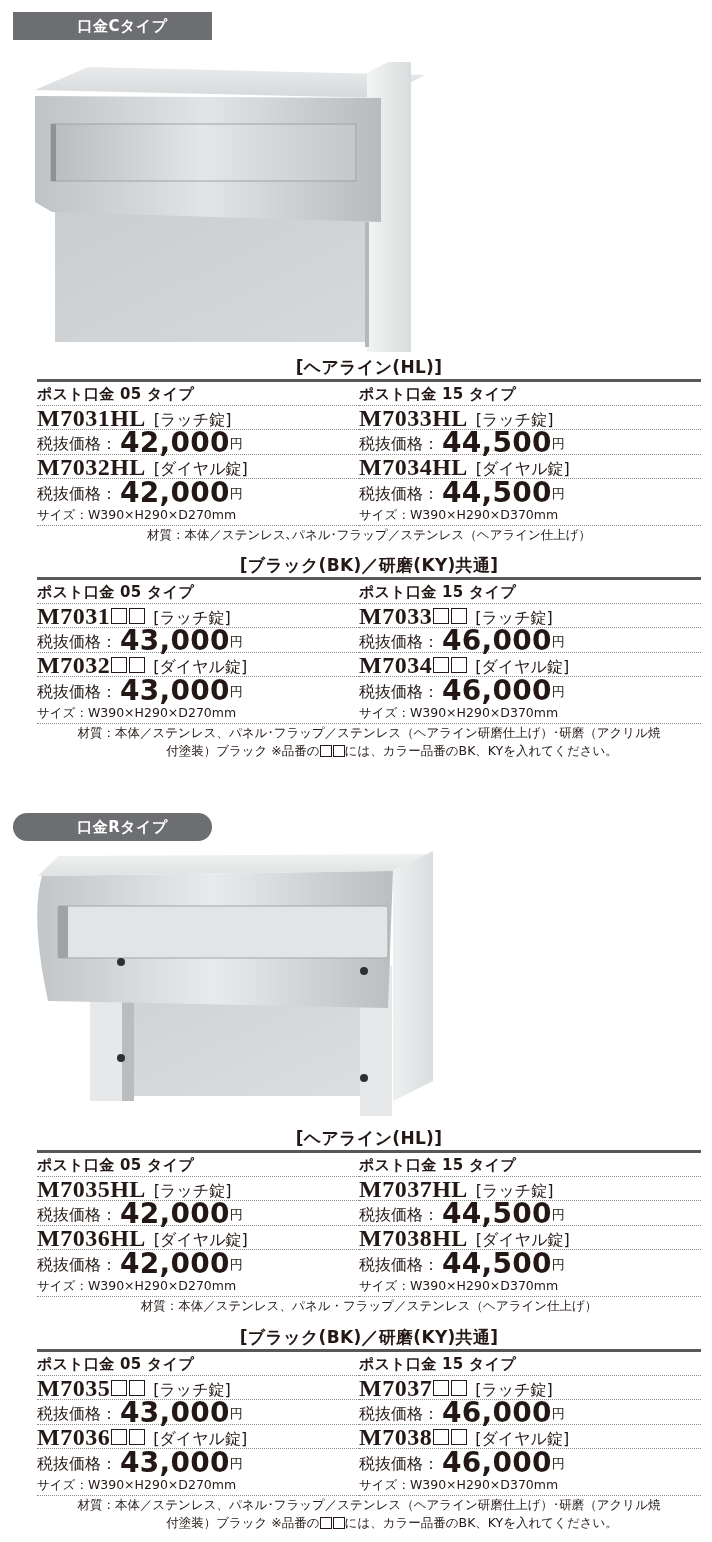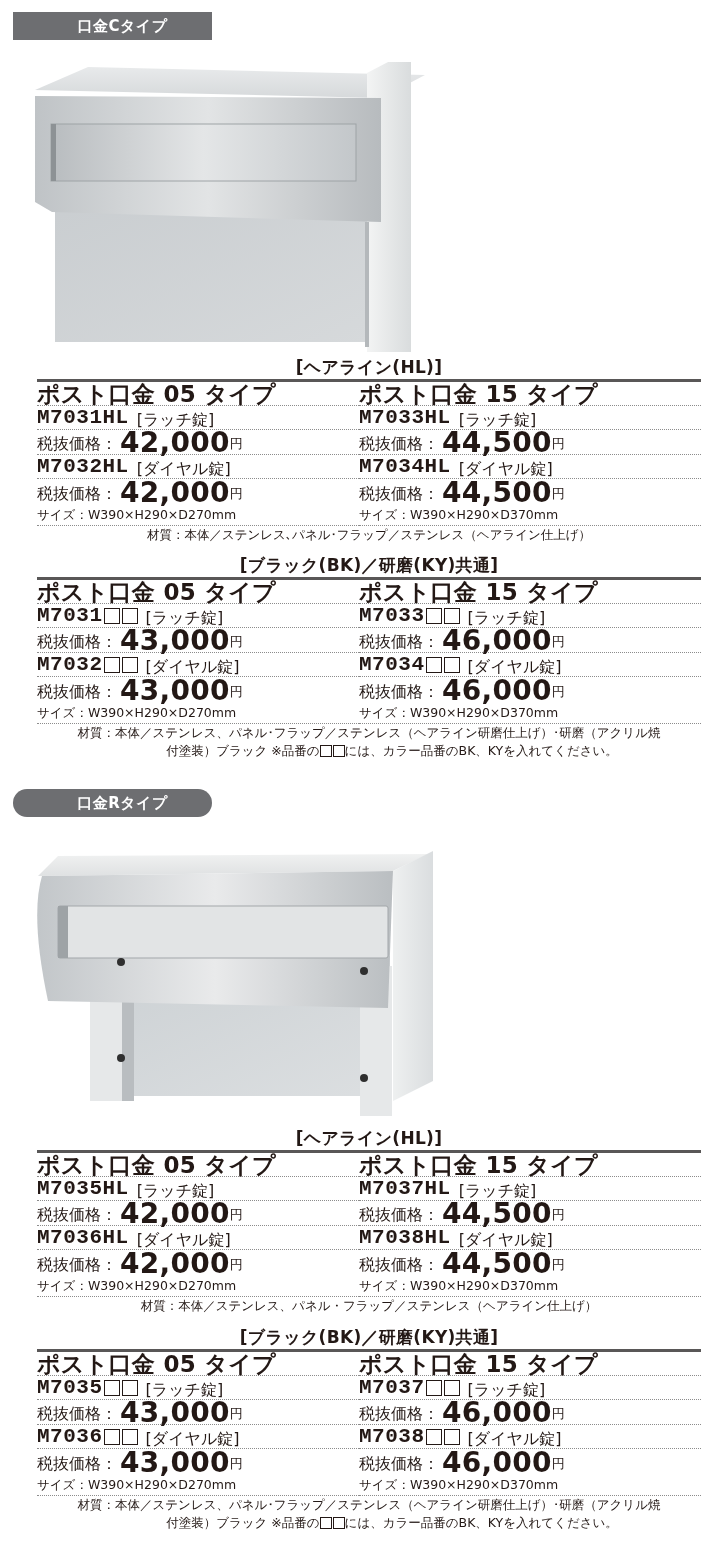--- a/index.html
+++ b/index.html
@@ -19,25 +19,25 @@
   .variant-rule { height: 3px; background: #595757; margin-top: 1px; }
 
   .cols { display: flex; }
   .col { width: 322px; }
   .col + .col { width: 342px; }
   .row {
     border-bottom: 1px dotted #8c8c8c;
     display: flex; align-items: flex-end;
     white-space: nowrap;
   }
-  .row.type { height: 24px; font-size: 23px; font-weight: bold; line-height: 22px; letter-spacing: 0.3px; }
+  .row.type { height: 24px; font-size: 15px; font-weight: bold; line-height: 22px; letter-spacing: 0.3px; }
   .row.model { height: 24px; }
   .row.price { height: 25px; }
   .row.size { height: 22px; font-size: 12.5px; line-height: 20px; }
-  .model-code { font-family: Liberation Mono, monospace; font-weight: bold; font-size: 21px; line-height: 22px; letter-spacing: 0.5px; }
+  .model-code { font-family: Liberation Serif, serif; font-weight: bold; font-size: 24px; line-height: 22px; letter-spacing: 0.5px; }
   .lock { font-size: 16px; margin-left: 8px; line-height: 18px; }
   .price-label { font-size: 16px; line-height: 21px; }
   .price-value { font-family: "DejaVu Sans", sans-serif; font-weight: bold; font-size: 28px; line-height: 23px; margin-left: 3px; letter-spacing: 0.3px; }
   .yen { font-size: 13px; line-height: 20px; }
   .boxes { display: inline-flex; margin-left: 1px; margin-bottom: 3px; }
   .box { width: 16px; height: 16px; border: 1.2px solid #231815; display: inline-block; }
   .box + .box { margin-left: 2px; }
 
   .material { font-size: 12.5px; line-height: 18px; }
   .material .indent { padding-left: 46px; }
@@ -206,21 +206,21 @@
       <div>材質：本体／ステンレス、パネル･フラップ／ステンレス（ヘアライン研磨仕上げ）･研磨（アクリル焼</div>
       <div class="indent"><span>付塗装）ブラック ※品番の</span><span class="inline-boxes">
             <i class="b"></i>
             <i class="b"></i>
           </span><span>には、カラー品番のBK、KYを入れてください。</span></div>
     </div>
   </div>
 </div>
 
 <div class="section" style="top:0;">
-  <div class="badge" style="top:789px;border-radius:14px;">口金Rタイプ</div>
+  <div class="badge" style="top:813px;border-radius:14px;">口金Rタイプ</div>
 
   <svg class="photo" style="left:28px; top:846px;" width="420" height="275" viewBox="0 0 420 275">
     <defs>
       <linearGradient id="rTop" x1="0" y1="0" x2="0" y2="1">
           <stop offset="0" stop-color="#f0f1f1"></stop>
           <stop offset="1" stop-color="#dfe1e2"></stop>
         </linearGradient>
       <linearGradient id="rSide" x1="0" y1="0" x2="1" y2="0">
           <stop offset="0" stop-color="#eef0f0"></stop>
           <stop offset="1" stop-color="#dadddf"></stop>

